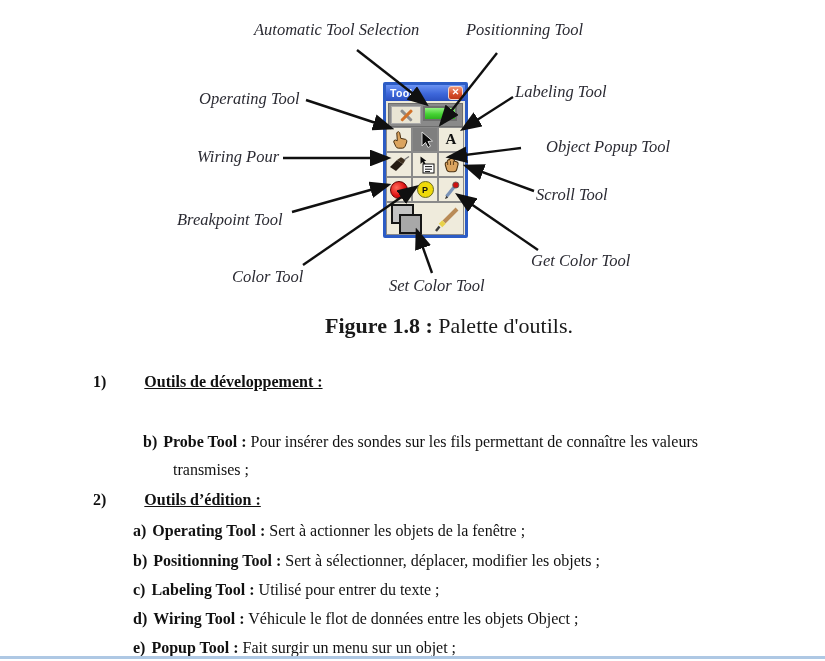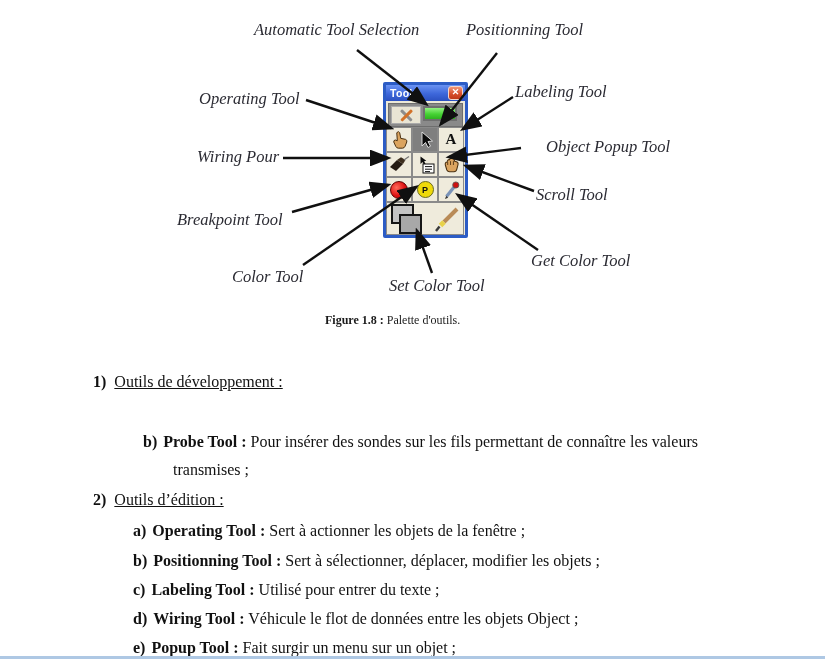--- a/index.html
+++ b/index.html
@@ -56,27 +56,27 @@
   .bottom-sec{position:absolute;left:0px;top:101px;width:76px;height:31px;
               border:1px solid #8a8a8a;background:#efebdc;}
   .sq-back{position:absolute;left:4px;top:1px;width:19px;height:16px;background:#c4c4c4;border:2px solid #161616;}
   .sq-front{position:absolute;left:12px;top:11px;width:19px;height:16px;background:#a8a8a8;border:2px solid #161616;}
   .brush-svg{position:absolute;right:1px;top:-2px;}
 
   
   .arrows{position:absolute;left:0;top:0;pointer-events:none;}
 
   
-  .caption{position:absolute;left:325px;top:313px;font-size:12px;white-space:nowrap;}
+  .caption{position:absolute;left:325px;top:313px;font-size:22px;white-space:nowrap;}
   .caption b{font-weight:bold;}
 
   
   .tline{position:absolute;font-size:16px;white-space:nowrap;color:#111;}
   .num{font-weight:bold;margin-right:8px;}
-  .hd{font-weight:normal;text-decoration:underline;}
+  .hd{font-weight:bold;text-decoration:underline;margin-left:30px;}
   .lt{font-weight:bold;margin-right:6px;}
   .lb{font-weight:bold;}
   .s1h{left:93px;top:373px;}
   .s1a{left:143px;top:403px;}
   .s1b{left:143px;top:433px;}
   .s1b2{left:173px;top:461px;}
   .s2h{left:93px;top:491px;}
   .s2a{left:133px;top:522px;}
   .s2b{left:133px;top:552px;}
   .s2c{left:133px;top:581px;}

